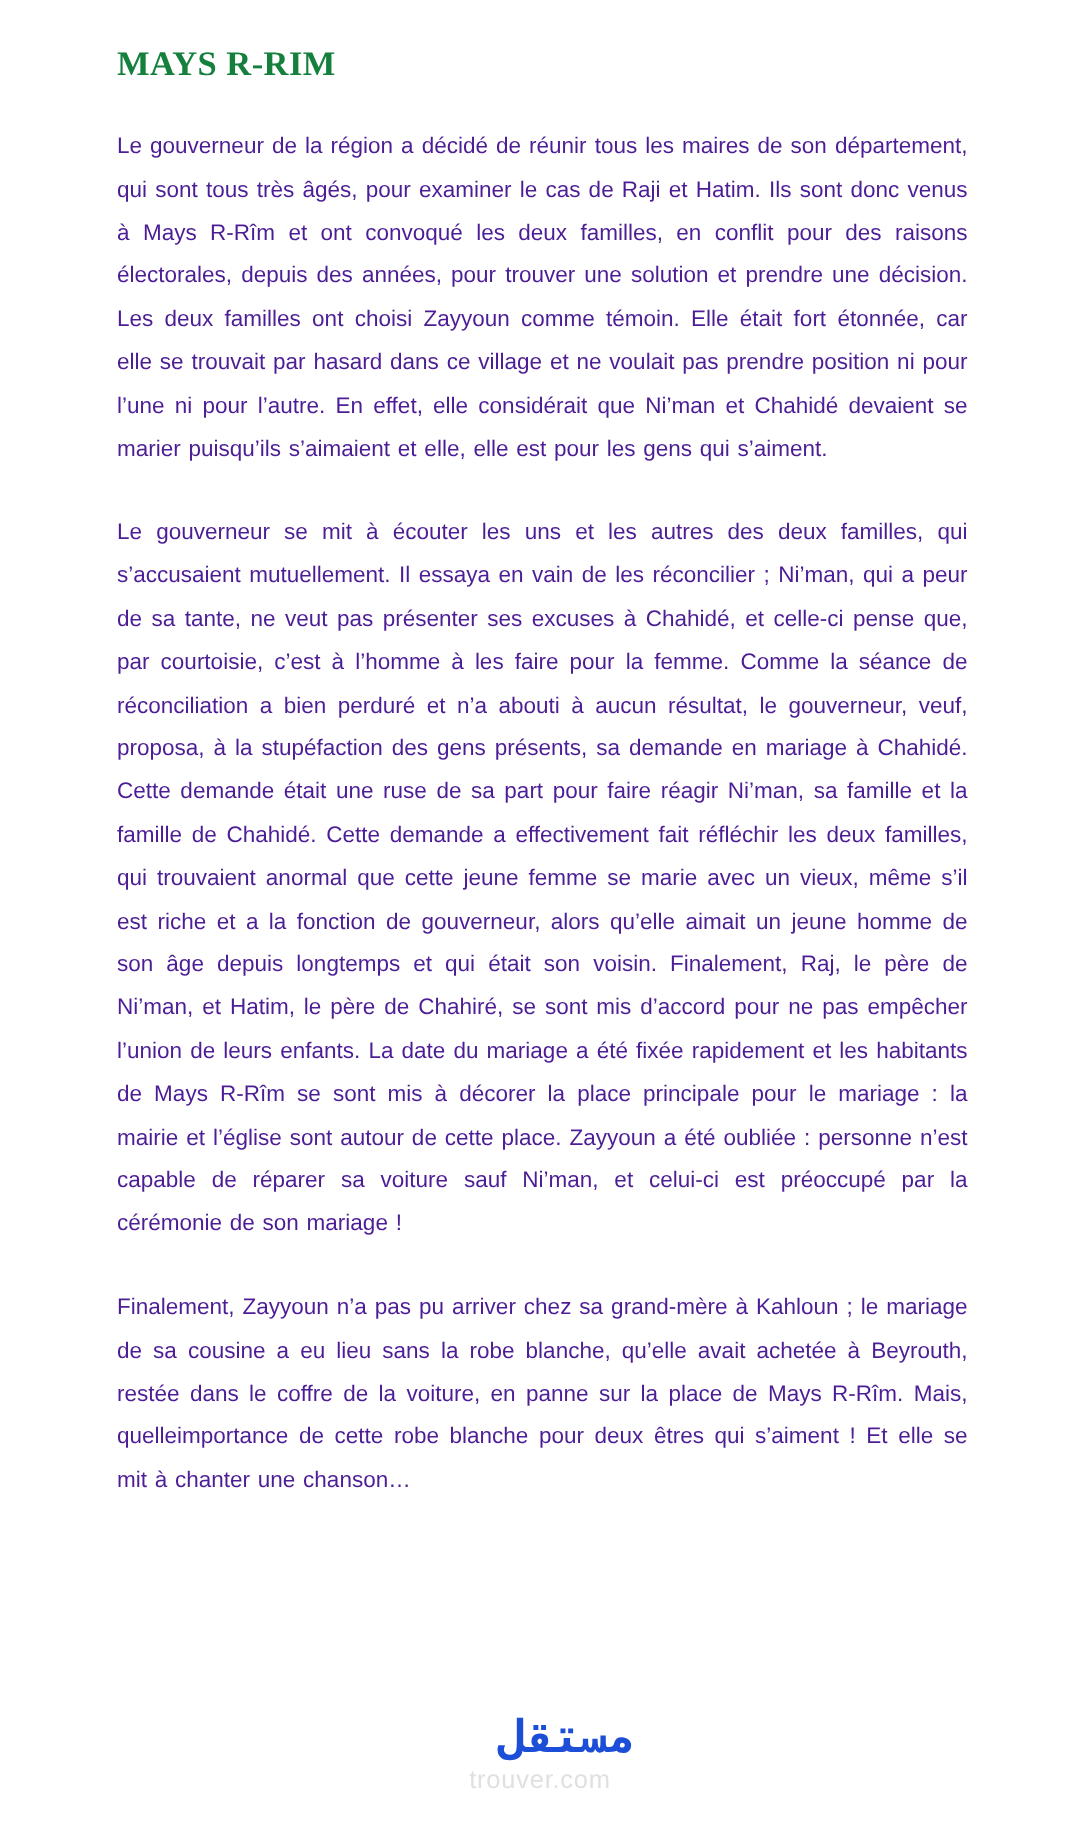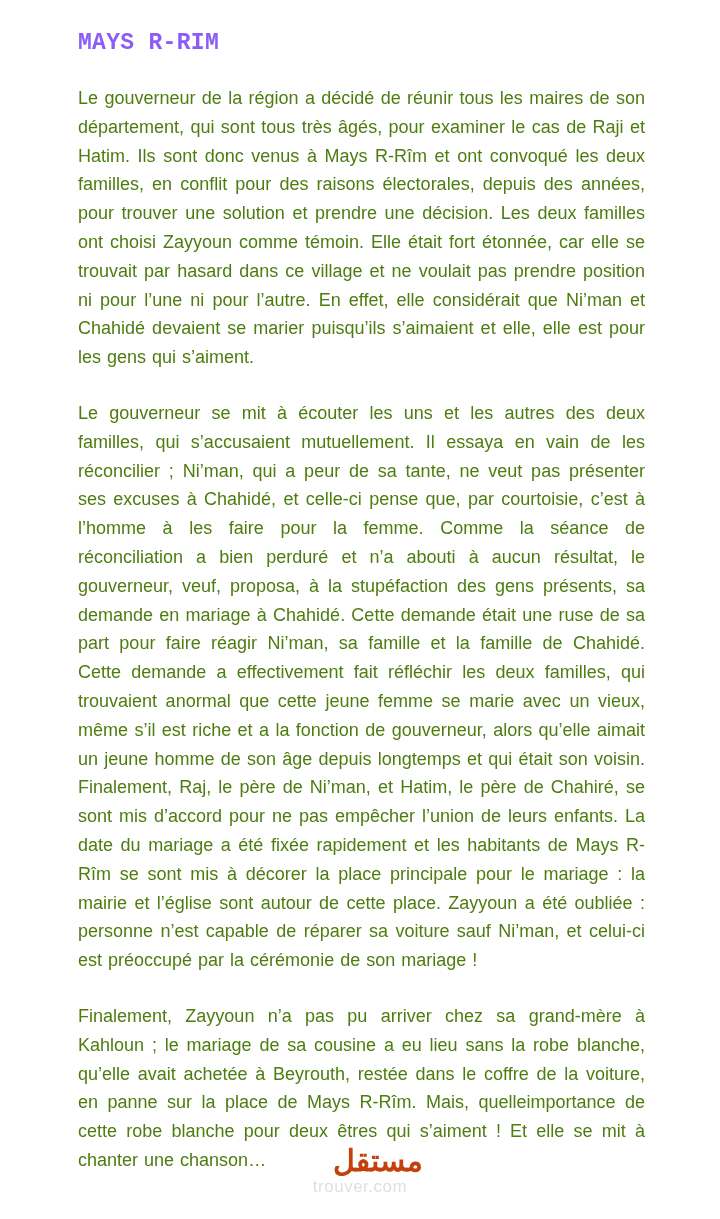--- a/index.html
+++ b/index.html
@@ -21,48 +21,48 @@
   }
   .content {
     position: absolute;
     left: 78px;
     top: 30px;
     width: 567px;
   }
   .doc-title {
     font-size: 23px;
     font-weight: 700;
-    color: #8b5cf6;
+    color: #15803d;
     letter-spacing: 0.3px;
     margin: 0 0 28px 0;
-    font-family: Liberation Mono, monospace;
+    font-family: Liberation Serif, serif;
   }
   .para {
-    font-size: 18px;
+    font-size: 15px;
     line-height: 28.8px;
     text-align: justify;
-    color: #4d7c0f;
+    color: #4c1d95;
     margin: 0 0 27px 0;
     word-spacing: 1px;
   }
   .watermark {
     position: absolute;
     top: 1144px;
     left: 0;
     width: 100%;
     text-align: center;
     user-select: none;
   }
   .watermark-logo {
     font-size: 30px;
     line-height: 34px;
     font-weight: 700;
-    color: #c2410c;
+    color: #1d4ed8;
     direction: rtl;
-    font-family: Liberation Sans, sans-serif;
+    font-family: Liberation Mono, monospace;
     padding-left: 36px;
   }
   .watermark-site {
     font-size: 17px;
     line-height: 18px;
     color: #e0e0e0;
     letter-spacing: 0.5px;
     font-family: "Liberation Sans", sans-serif;
   }
 </style>

